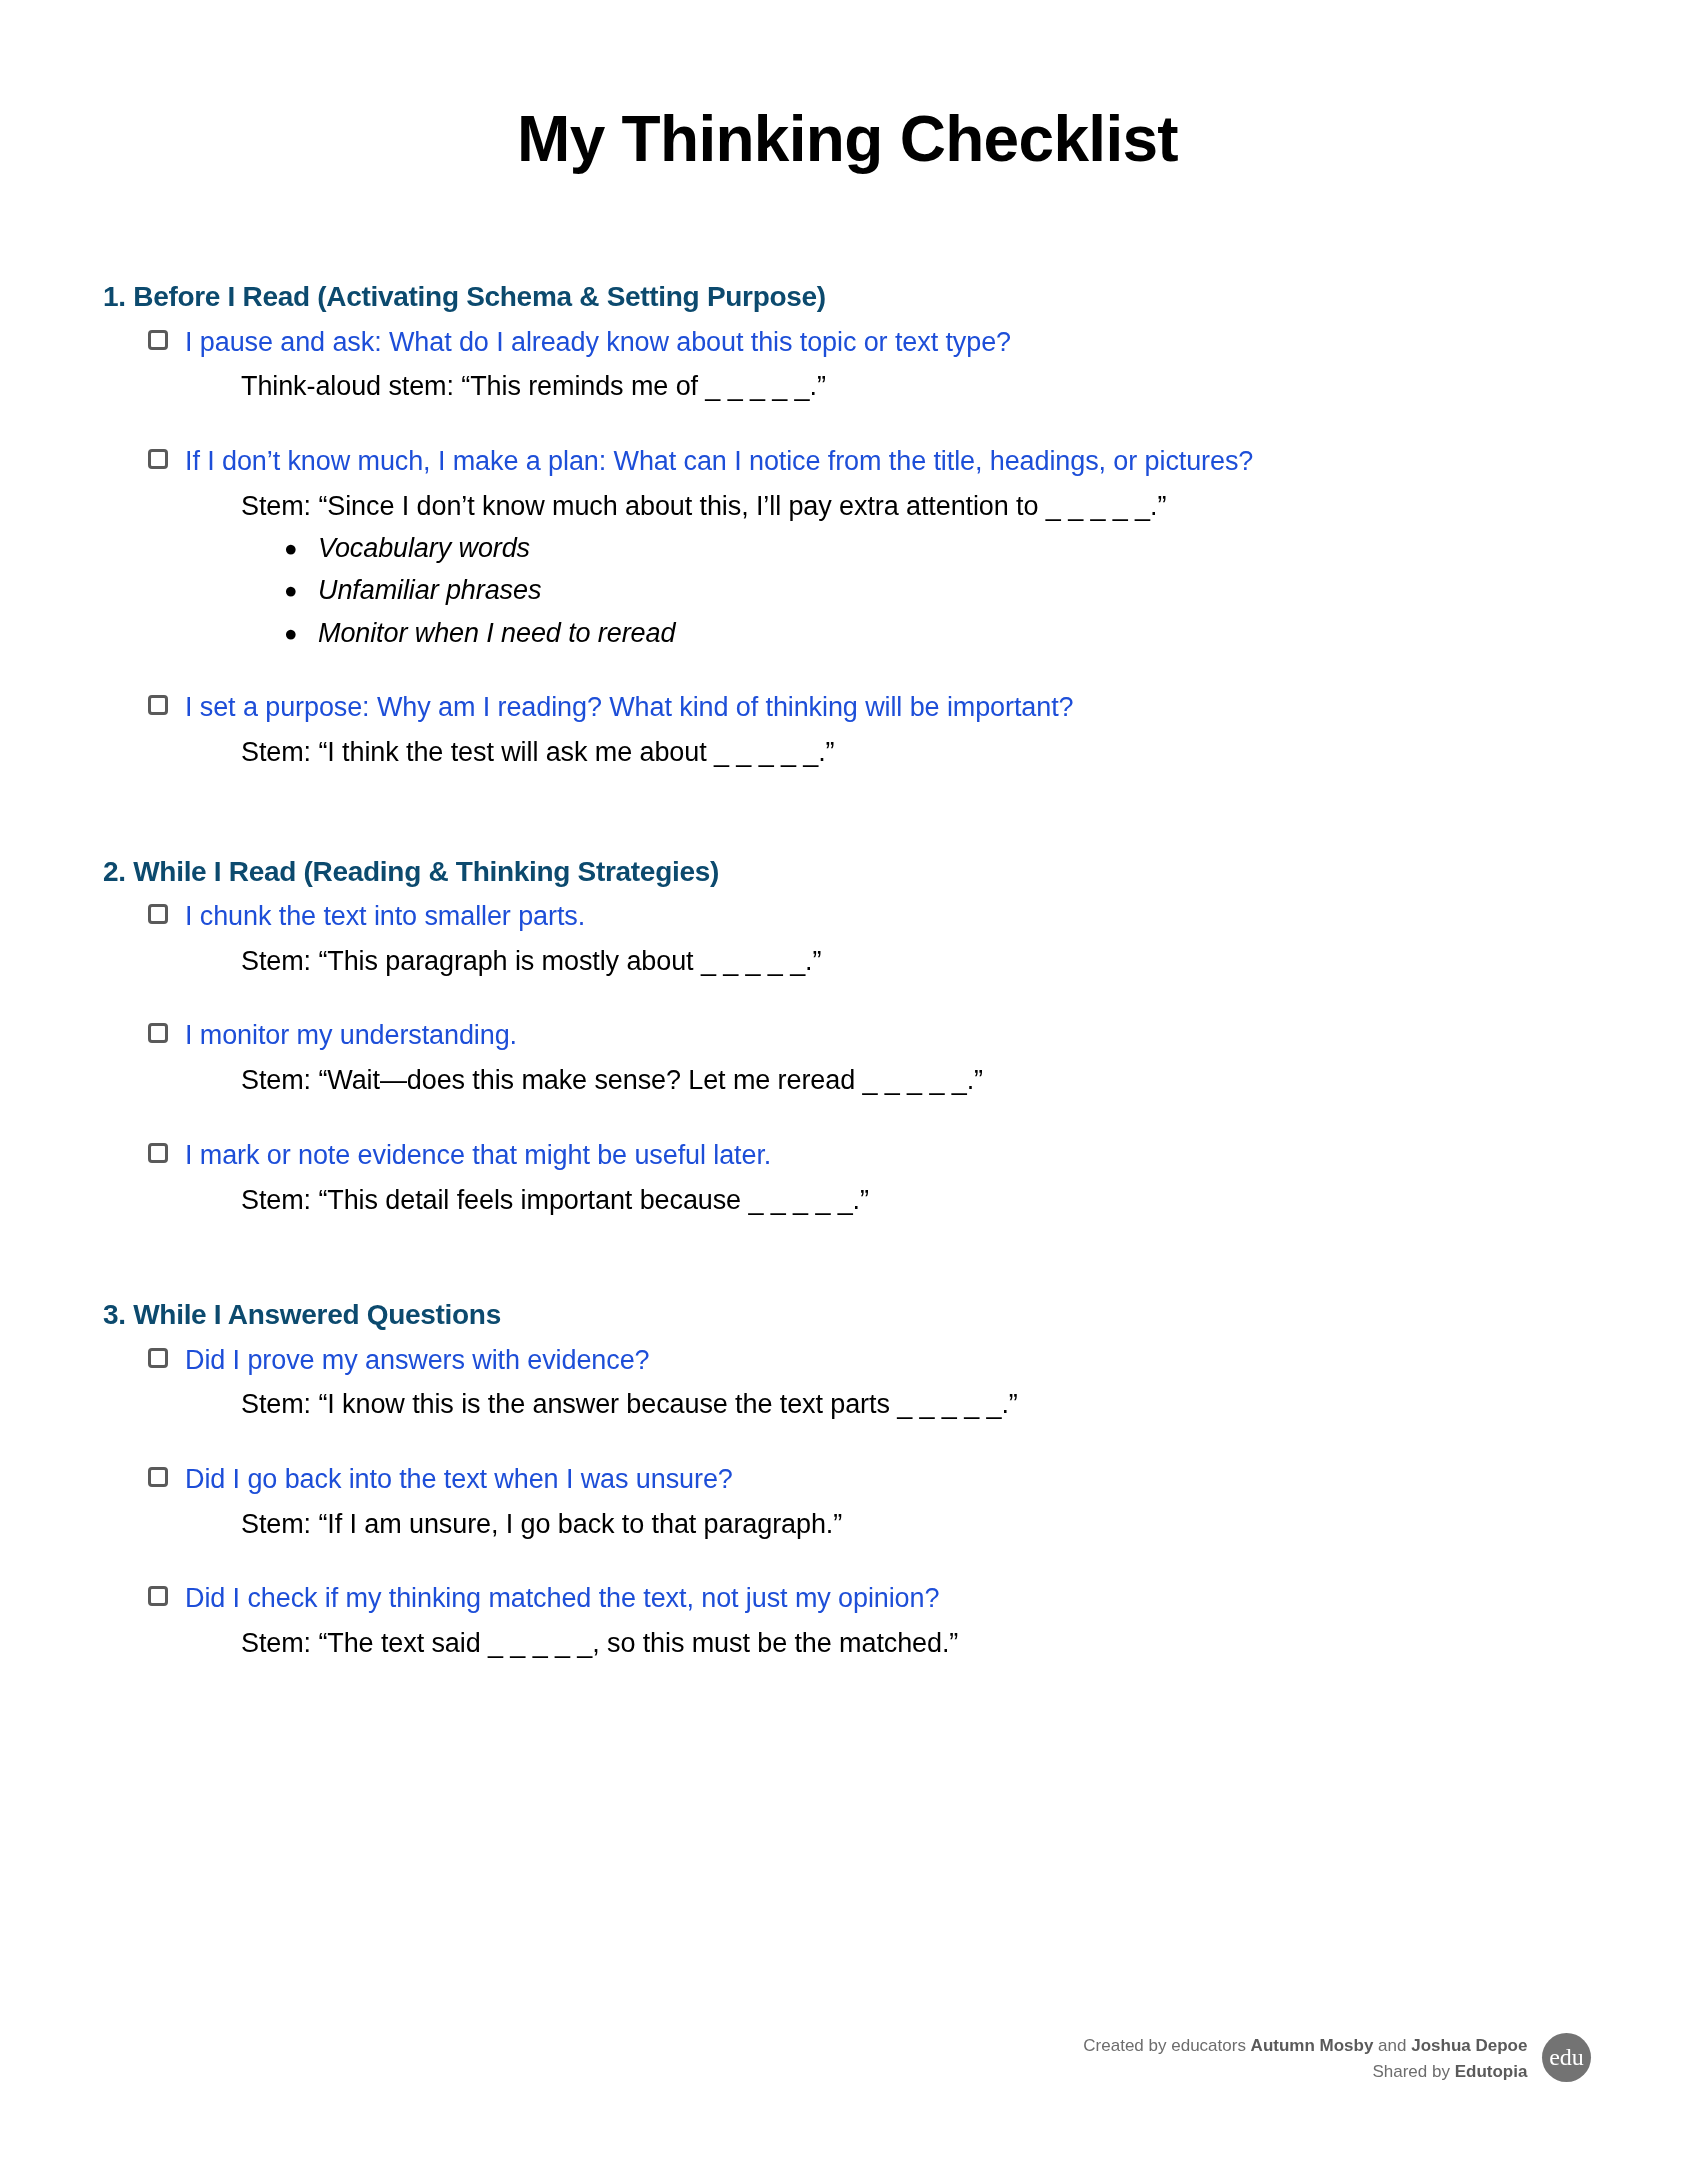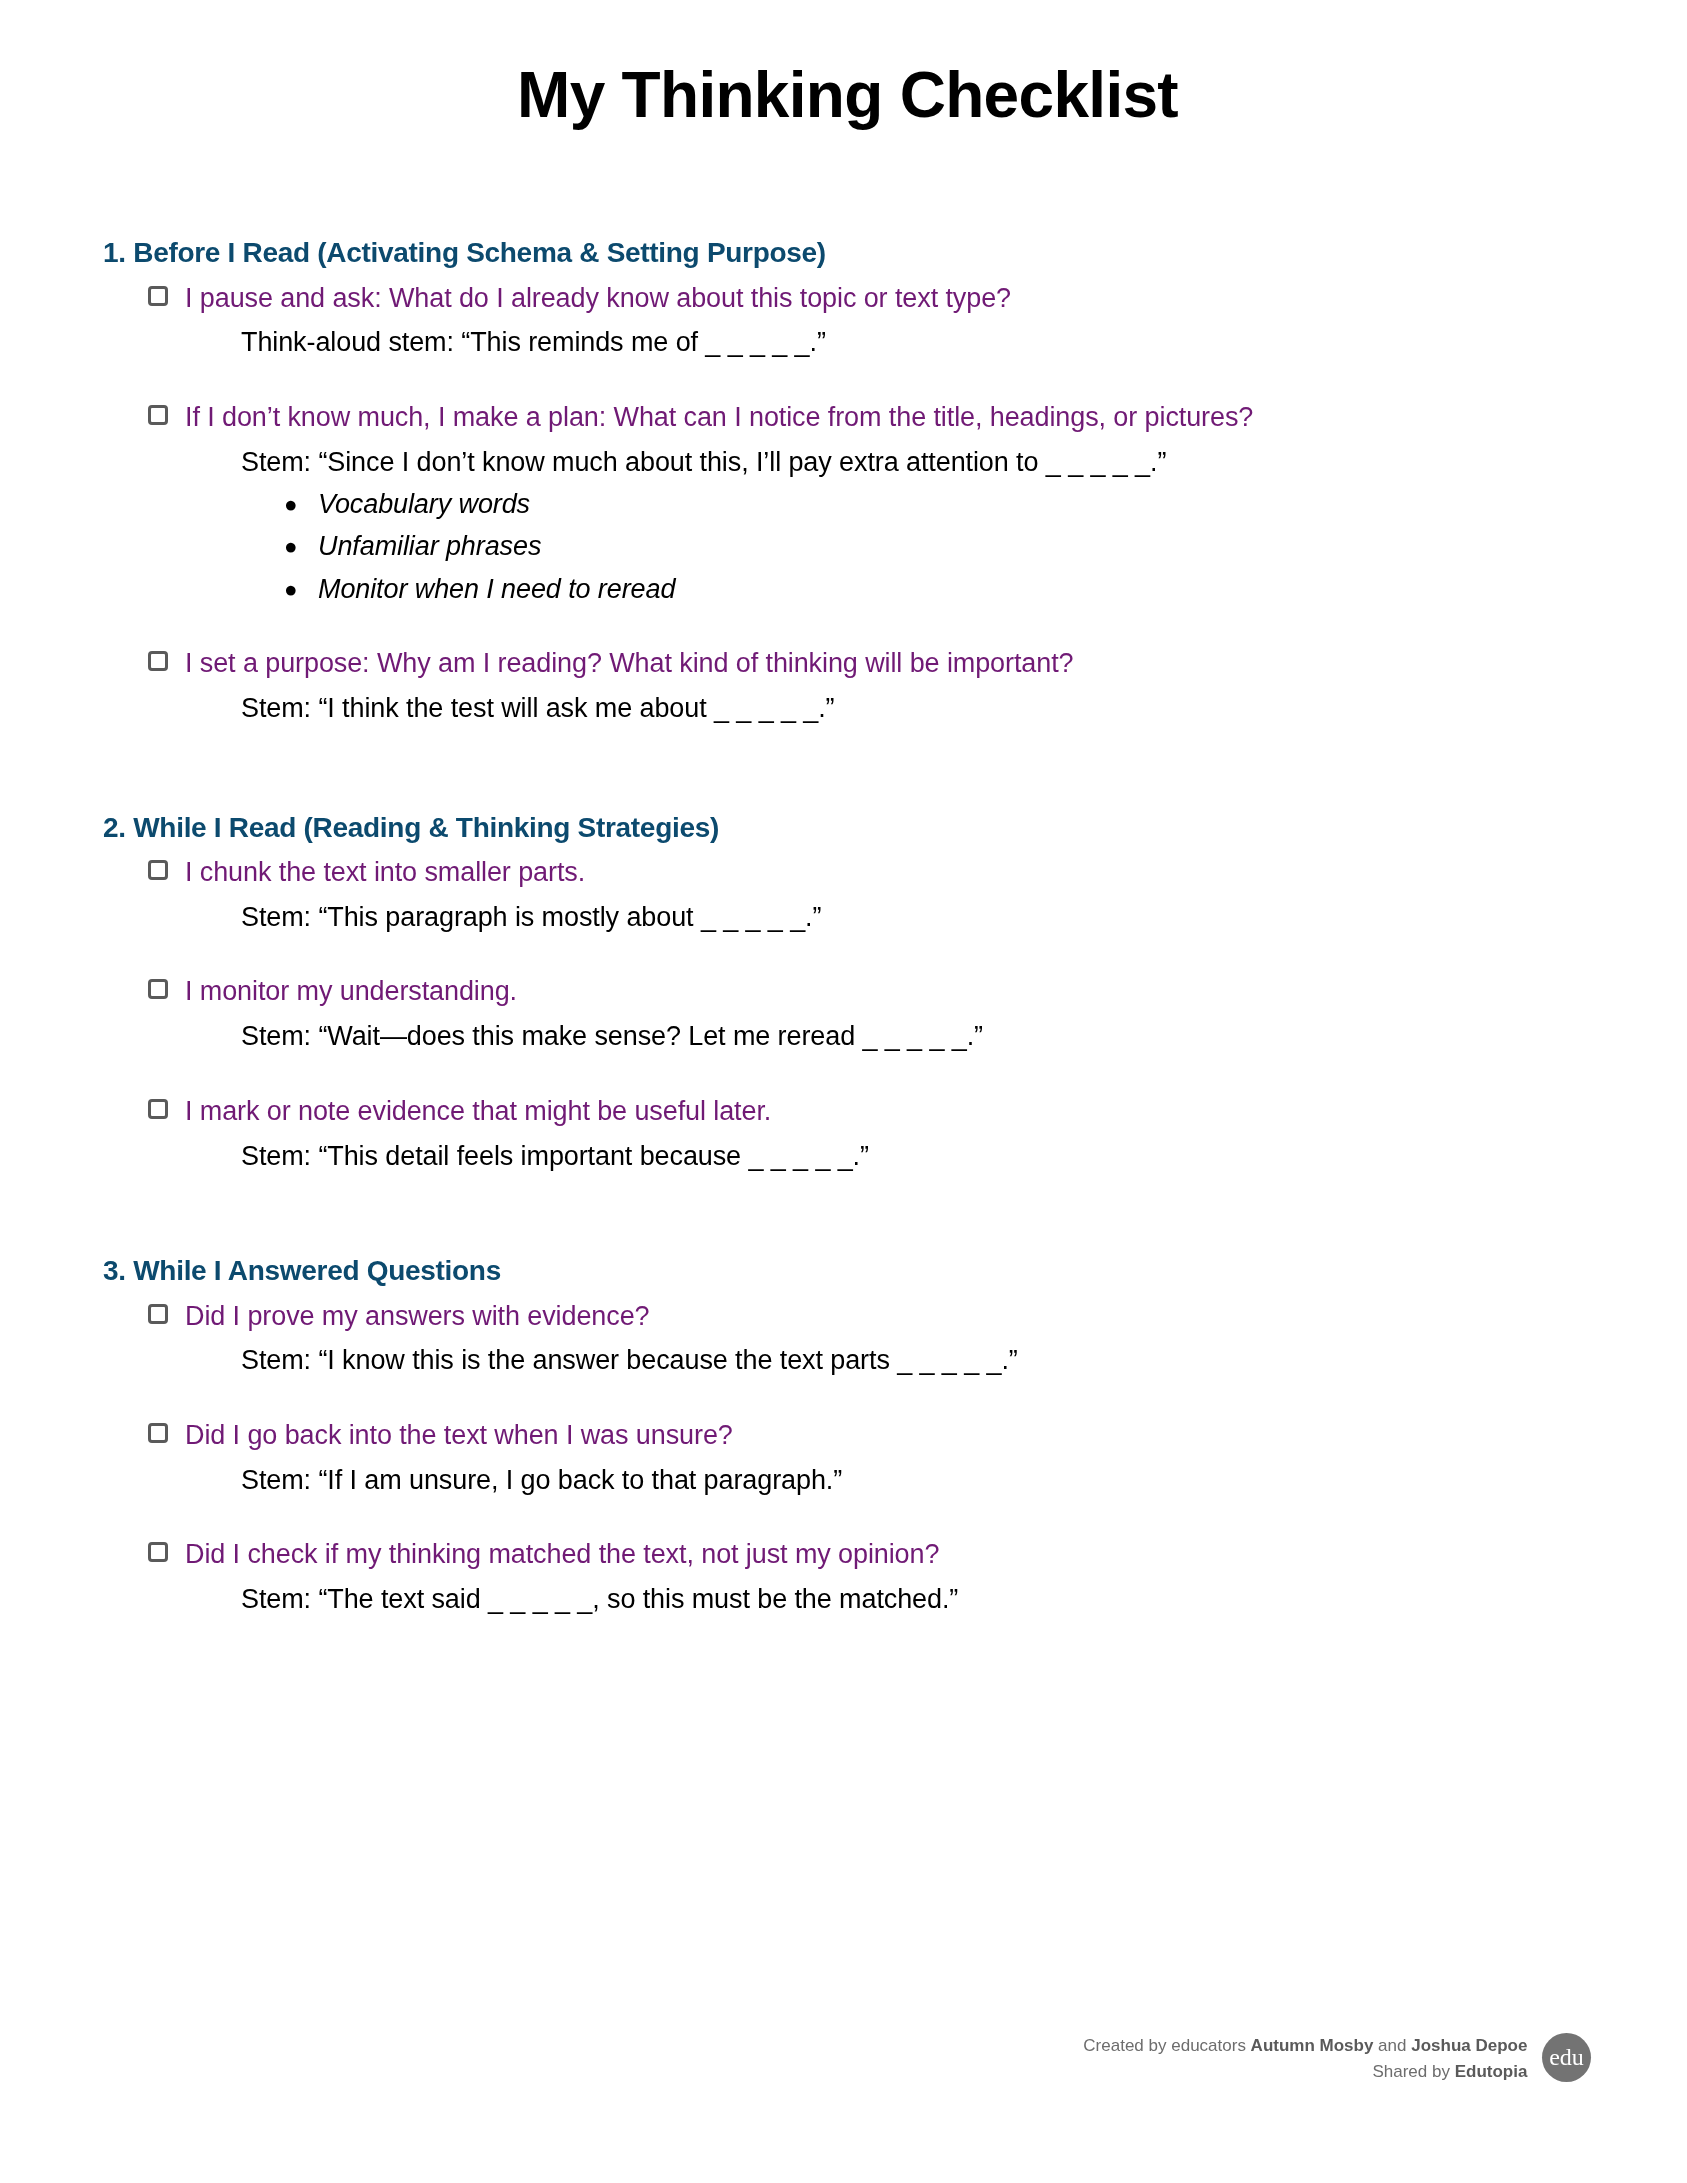--- a/index.html
+++ b/index.html
@@ -24,21 +24,21 @@
     width: 1489px;
   }
 
   
   .doc-title {
     font-size: 64px;
     font-weight: bold;
     text-align: center;
     letter-spacing: -0.7px;
     margin: 0;
-    padding-top: 60px;
+    padding-top: 104px;
     color: #000;
     line-height: 1.1;
   }
 
   
   .section {
     margin-top: 0;
   }
   .section-title {
     font-size: 28px;
@@ -67,21 +67,21 @@
     width: 20px;
     height: 20px;
     border: 3.3px solid #5a5a5a;
     border-radius: 4px;
     box-sizing: border-box;
     background: #fff;
   }
   .item-main {
     font-size: 27px;
     line-height: 1.36;
-    color: #701a75;
+    color: #1d4ed8;
     padding-left: 37px;
     letter-spacing: -0.1px;
   }
   .item-stem {
     font-size: 27px;
     line-height: 1.36;
     color: #000;
     padding-left: 93px;
     margin-top: 8px;
     letter-spacing: -0.1px;

